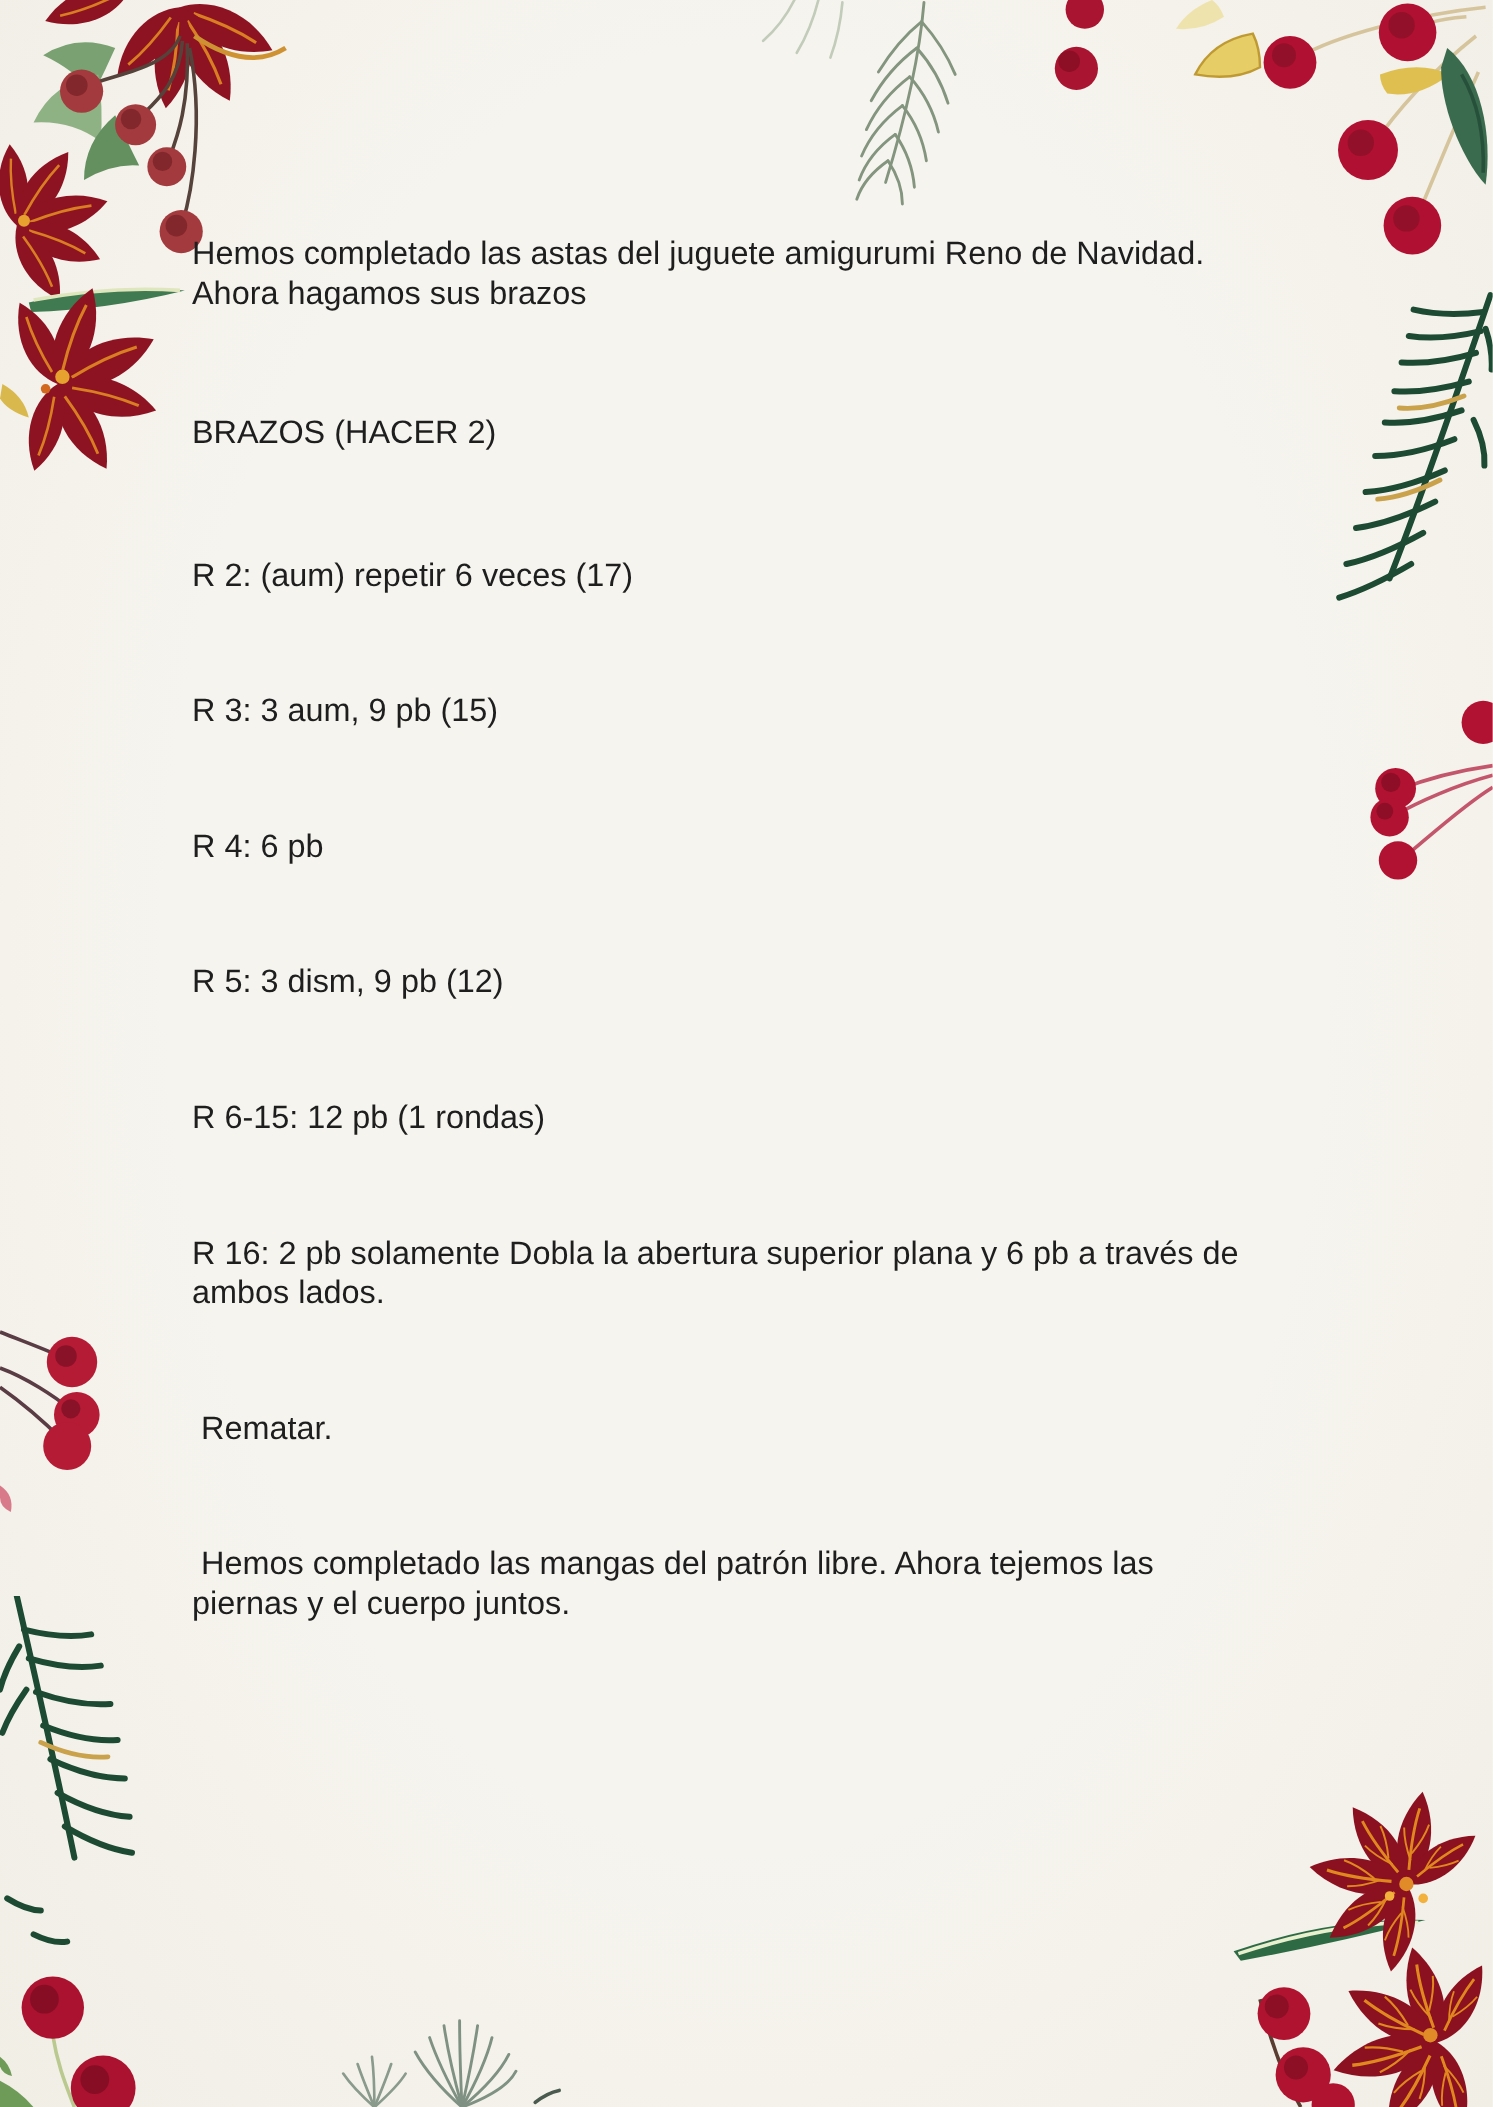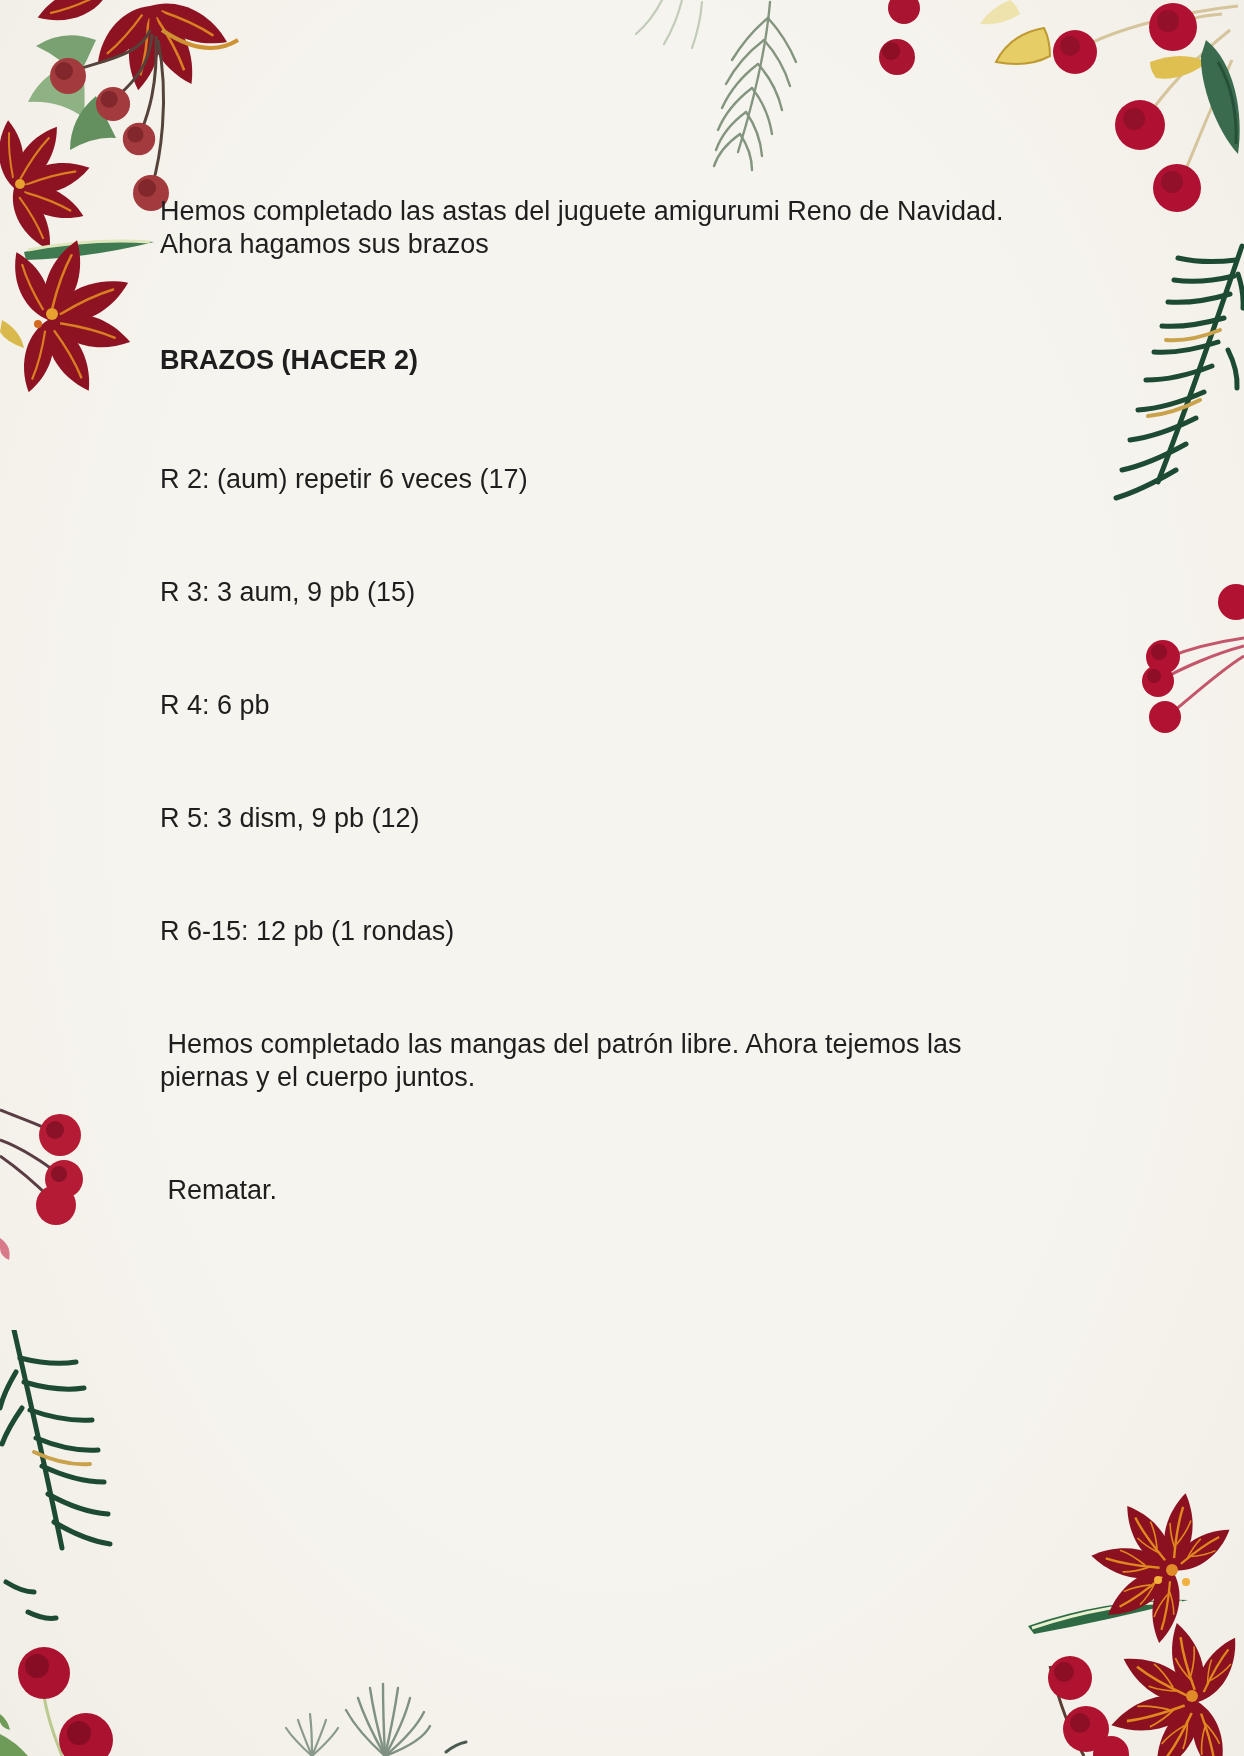--- a/index.html
+++ b/index.html
@@ -9,21 +9,21 @@
     font-family:"Liberation Sans","DejaVu Sans",sans-serif;
   }
   .deco{position:absolute;pointer-events:none;}
   .content{
     position:absolute;left:160px;top:129px;width:880px;
     font-size:27px;line-height:33px;color:#1e1e1e;
     white-space:pre-wrap;
   }
   .para{margin:0 0 14px 0;}
   .mb0{margin-bottom:17px;}
-  .mblg{margin-bottom:20px;font-weight:bold;}
+  .mblg{margin-bottom:20px;}
 </style>
 </head>
 <body>
 
 <svg class="deco" style="left:0;top:0" width="330" height="400" viewBox="0 0 330 400">
   <defs>
     <g id="ptl">
       <path d="M0 0 C-15 -16 -17 -44 0 -68 C17 -44 15 -16 0 0Z" fill="#8e1322"></path>
       <path d="M0 -10 C-2 -28 -2 -42 0 -56" stroke="#d97e22" stroke-width="2" fill="none"></path>
     </g>
@@ -290,22 +290,23 @@
 </svg>
 
 <div class="content">
   <p class="para mb0">Hemos completado las astas del juguete amigurumi Reno de Navidad. Ahora hagamos sus brazos</p>
   <p class="para mblg">BRAZOS (HACER 2)</p>
   <p class="para">R 2: (aum) repetir 6 veces (17)</p>
   <p class="para">R 3: 3 aum, 9 pb (15)</p>
   <p class="para">R 4: 6 pb</p>
   <p class="para">R 5: 3 dism, 9 pb (12)</p>
   <p class="para">R 6-15: 12 pb (1 rondas)</p>
+  <p class="para">R 16: 2 pb solamente Dobla la abertura superior plana y 6 pb a través de ambos lados.</p>
+  <p class="para"> Rematar.</p>
   <p class="para"> Hemos completado las mangas del patrón libre. Ahora tejemos las piernas y el cuerpo juntos.</p>
-  <p class="para"> Rematar.</p>
   
   
   
   
   
   
   
   
   
   

